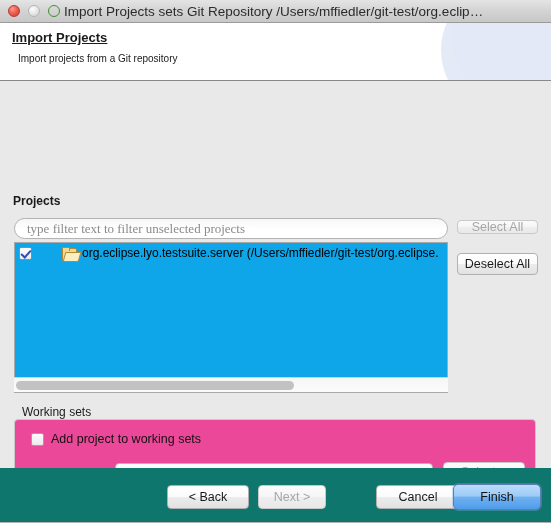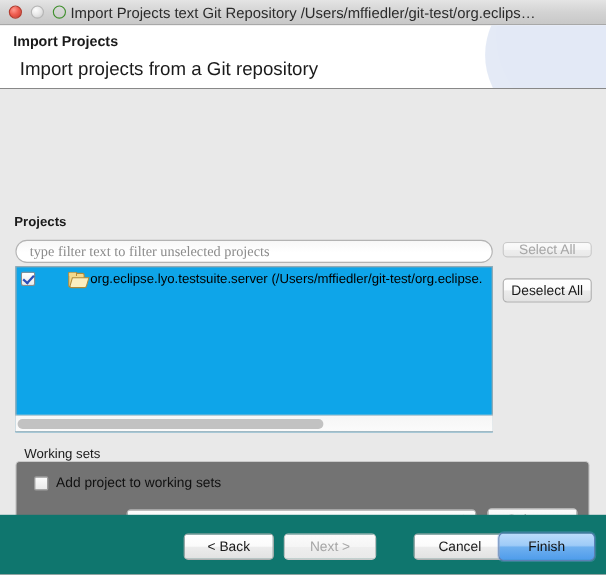--- a/index.html
+++ b/index.html
@@ -98,26 +98,27 @@
     border-radius: 50%;
     background: #f4f6fc;
   }
   .banner-title {
     position: absolute;
     left: 12px;
     top: 7px;
     font-size: 13px;
     font-weight: bold;
     color: #1a1a1a;
+    text-decoration: underline;
   }
   .banner-sub {
     position: absolute;
     left: 18px;
     top: 30px;
-    font-size: 17px;
+    font-size: 10px;
     color: #1a1a1a;
   }
 
   
   .body {
     position: relative;
     background: #e9e9e9;
     height: 395px;
     box-sizing: border-box;
   }
@@ -255,21 +256,21 @@
   
   .group-box {
     position: absolute;
     left: 14px;
     top: 338px;
     width: 522px;
     height: 77px;
     box-sizing: border-box;
     border: 1px solid #c9c9c9;
     border-radius: 4px;
-    background: #737373;
+    background: #ec4899;
   }
   .ws-check-row {
     position: absolute;
     left: 16px;
     top: 12px;
     display: flex;
     align-items: center;
     gap: 7px;
   }
   .ws-check-row .lbl {
@@ -367,21 +368,21 @@
     flex: 0 0 auto;
   }
   .bottom-bar {
     position: absolute;
     left: 0; right: 0;
     top: 468px;
     height: 55px;
     background: #0f766e;
   }
   .btn-back  { position: absolute; left: 167px; top: 17px; width: 82px; height: 24px; }
-  .btn-next  { position: absolute; left: 258px; top: 17px; width: 84px; height: 24px; }
+  .btn-next  { position: absolute; left: 258px; top: 17px; width: 68px; height: 24px; }
   .btn-cancel{ position: absolute; left: 356px; top: 17px; width: 84px; height: 24px; margin-left: 20px; }
   .btn-finish{
     position: absolute;
     left: 453px; top: 16px; width: 88px; height: 26px;
     border: 1px solid #5b7fb5;
     border-radius: 5px;
     background: linear-gradient(to bottom, #bcdcfb 0%, #9ecbf7 45%, #6fb0ef 52%, #4f9ceb 100%);
     color: #111111;
     box-shadow: 0 0 0 1px rgba(120,160,220,0.35);
   }
@@ -396,21 +397,21 @@
 <body>
 
 <div class="window">
 
   <div class="titlebar">
     <div class="traffic">
       <span class="light close"></span>
       <span class="light min"></span>
       <span class="light zoom"></span>
     </div>
-    <div class="title-text">Import Projects text Git Repository /Users/mffiedler/git-test/org.eclips…</div>
+    <div class="title-text">Import Projects sets Git Repository /Users/mffiedler/git-test/org.eclips…</div>
   </div>
 
   <div class="banner">
     <div class="banner-deco2"></div>
     <div class="banner-deco1"></div>
     <div class="banner-title">Import Projects</div>
     <div class="banner-sub">Import projects from a Git repository</div>
   </div>
 
   <div class="body">

